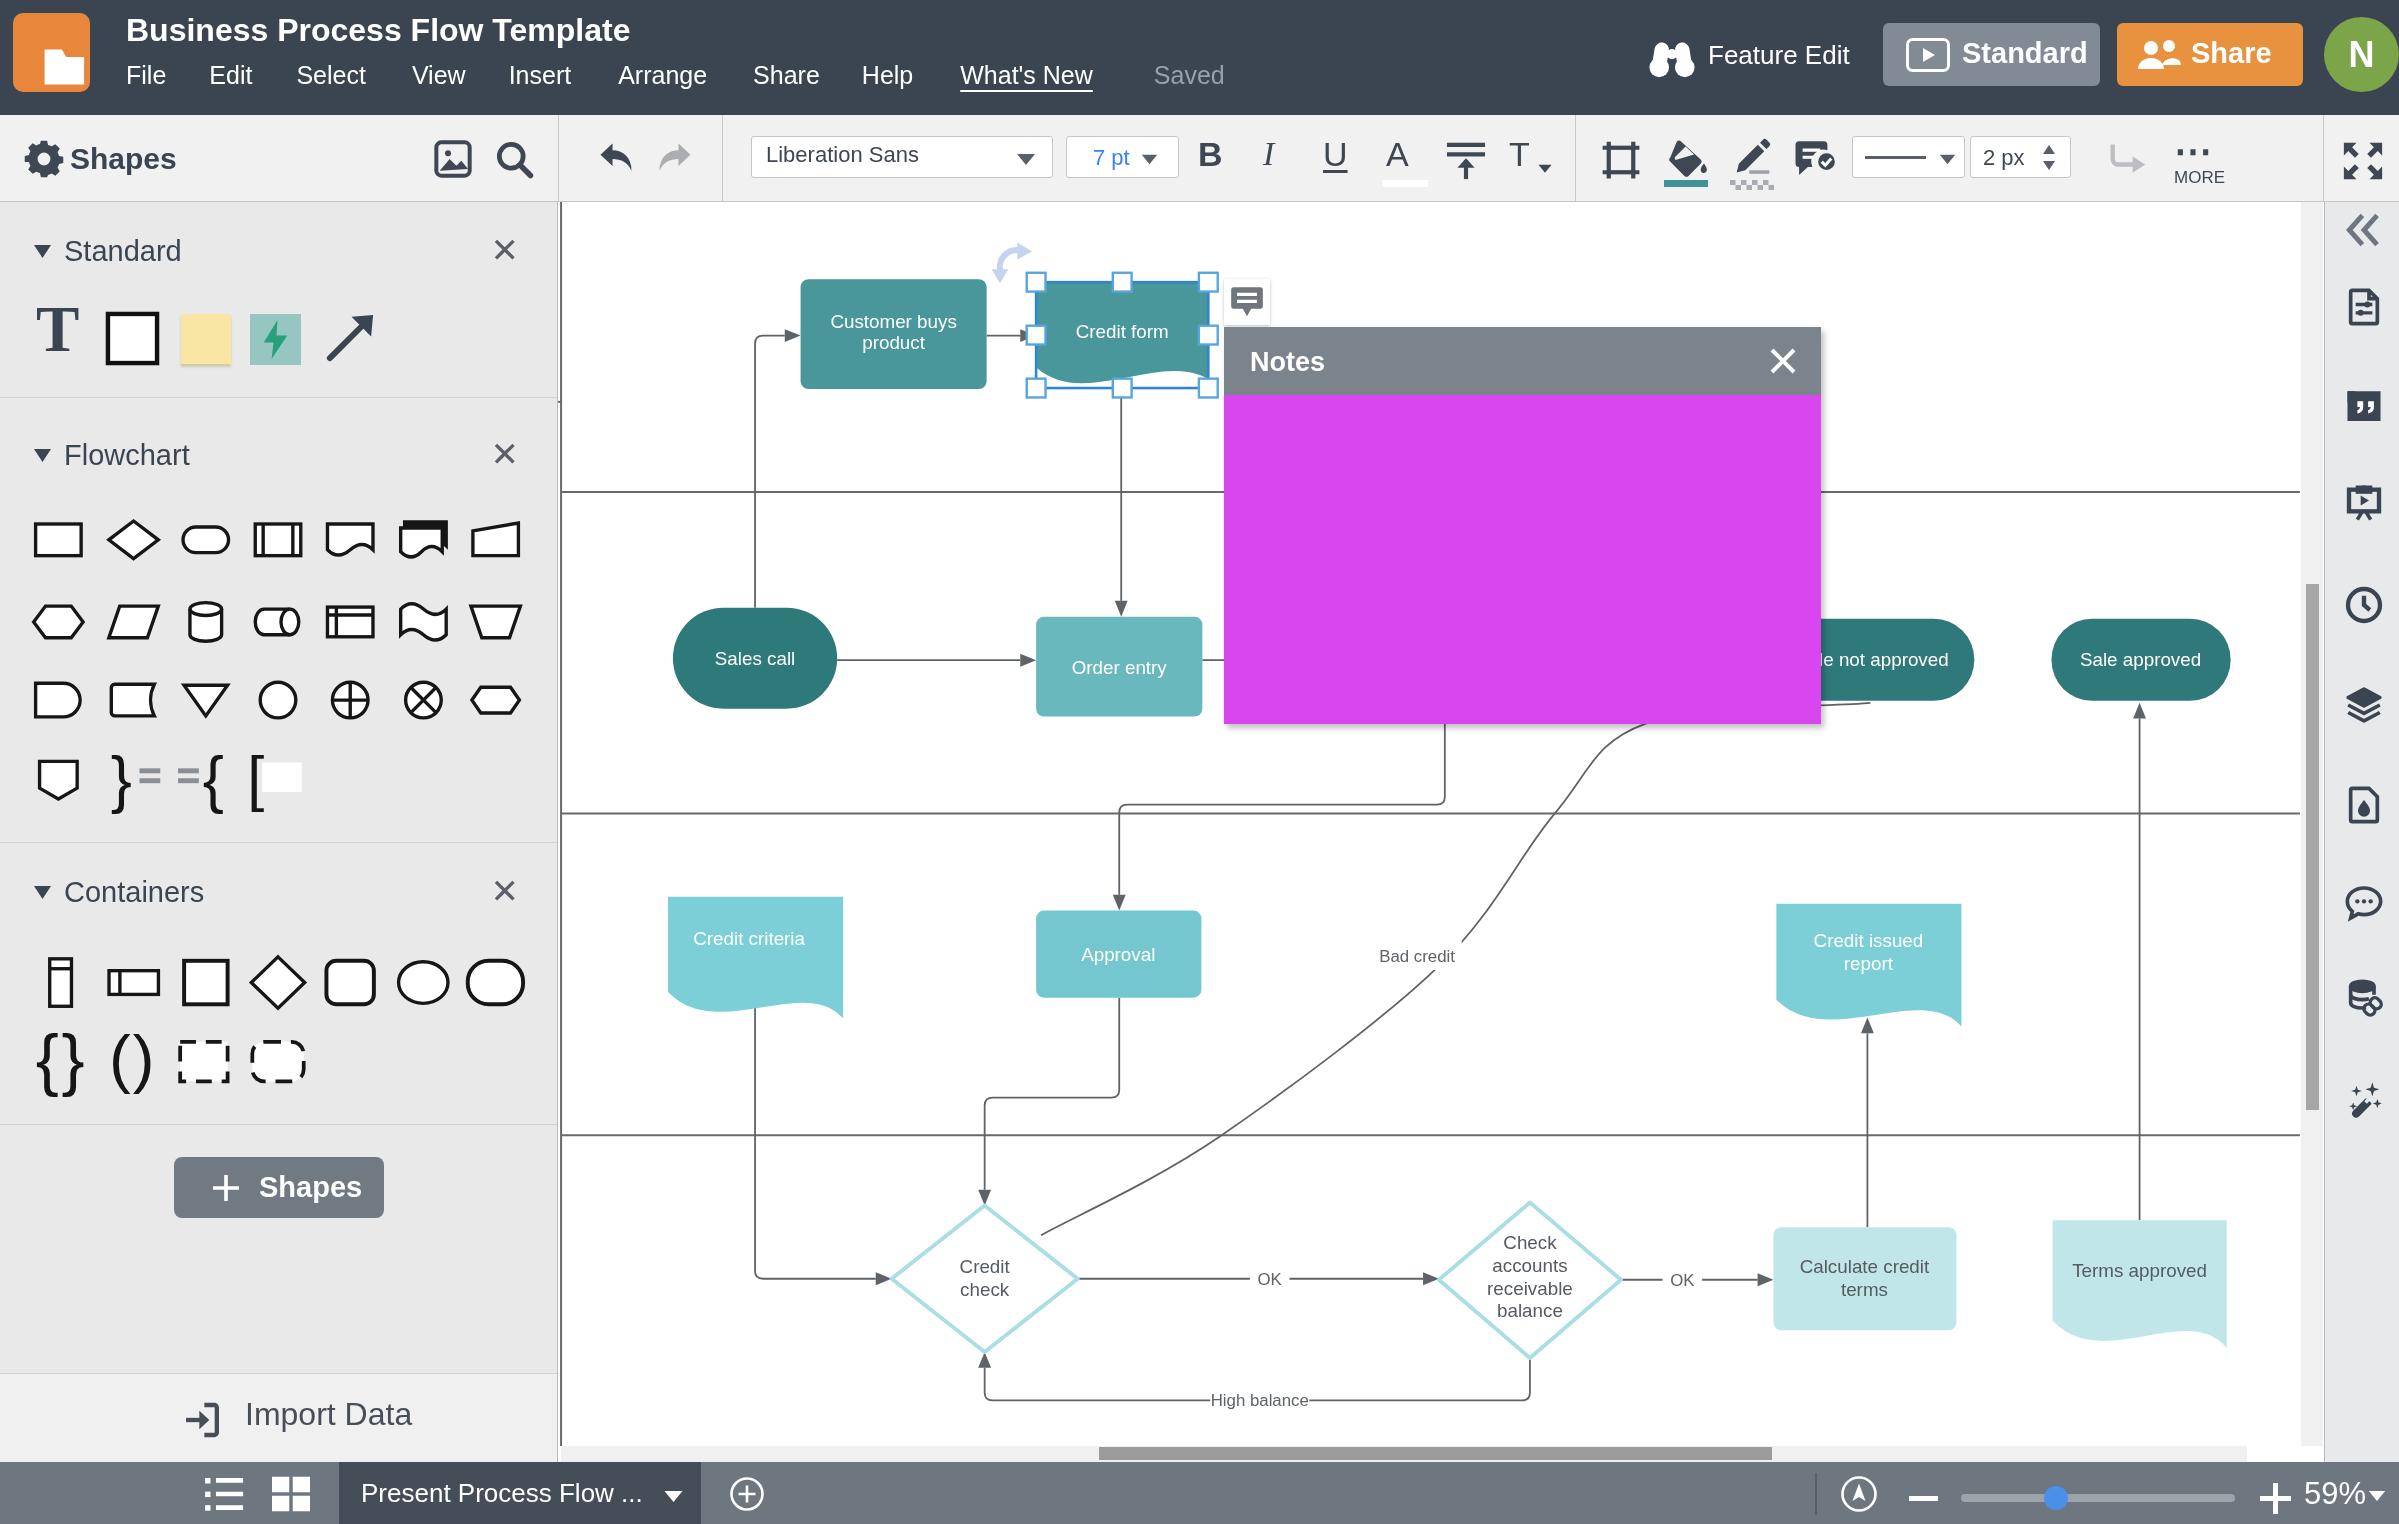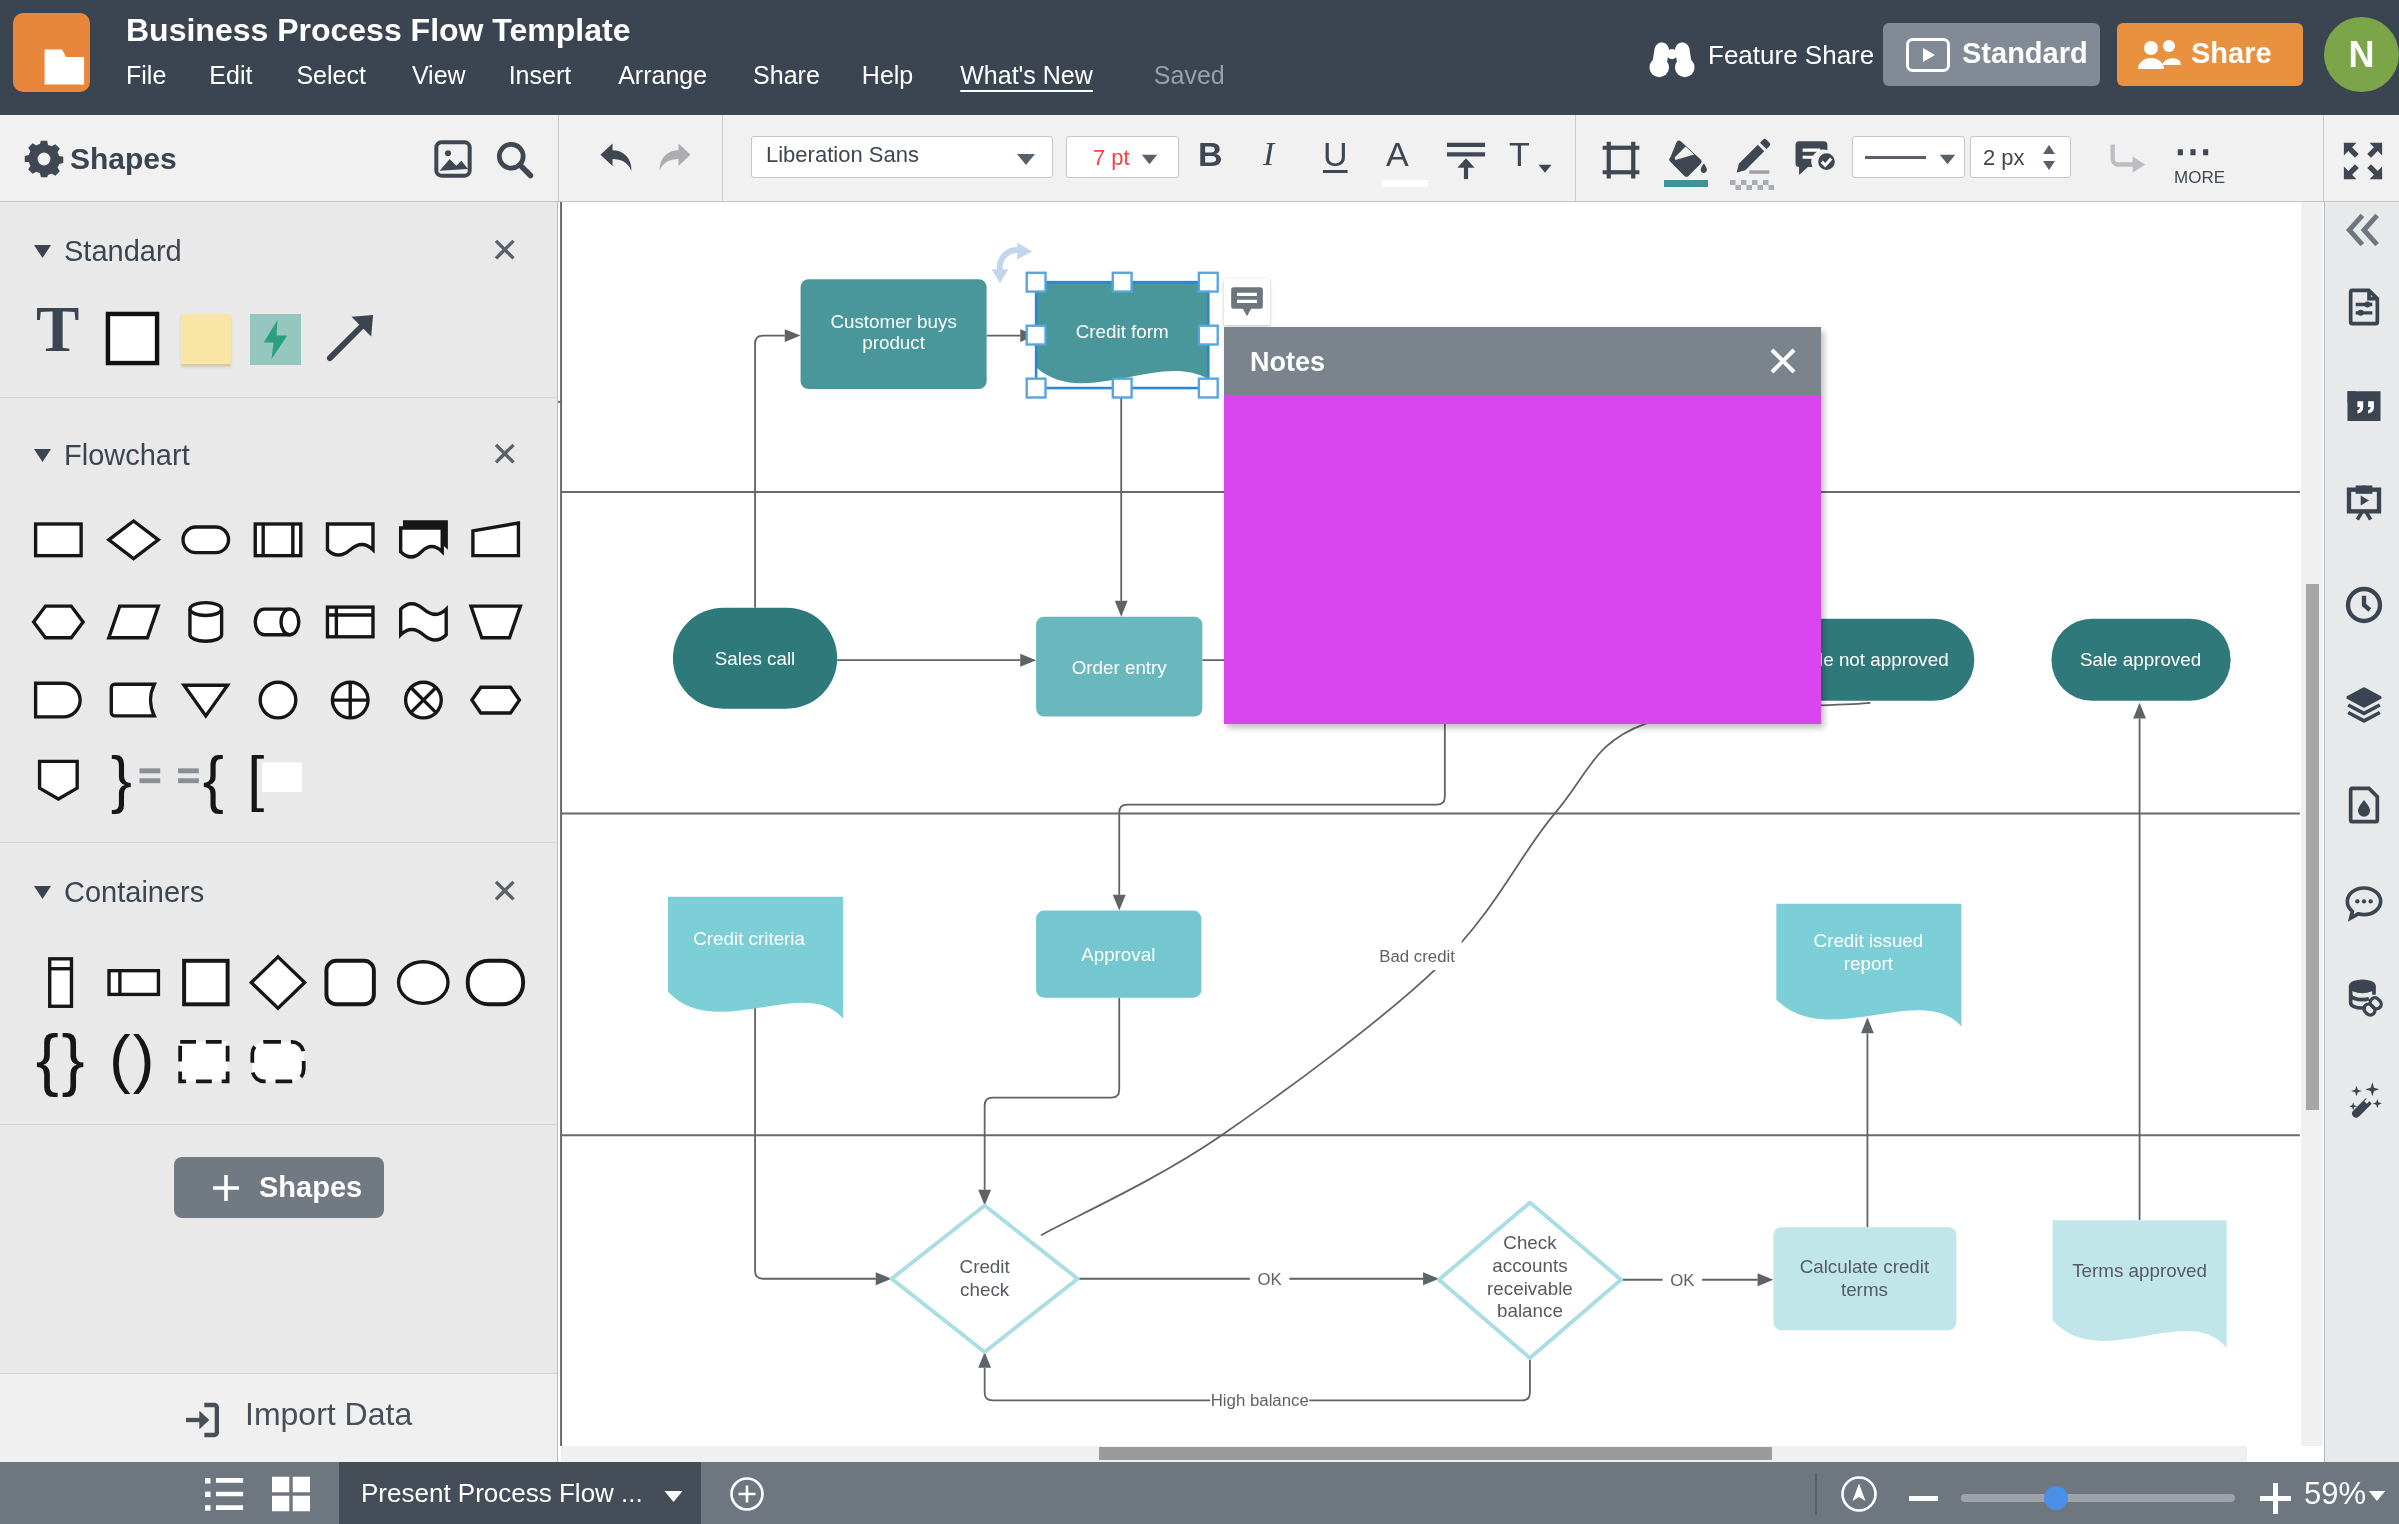--- a/index.html
+++ b/index.html
@@ -61,21 +61,21 @@
     </div>
     <div class="abs" style="left:1647px;top:38px;">
       <svg width="50" height="40" viewBox="0 0 44 36" fill="#fff">
           <rect x="5.5" y="4" width="13" height="23" rx="6.5" transform="rotate(9 12 15.5)"></rect>
           <rect x="25.5" y="4" width="13" height="23" rx="6.5" transform="rotate(-9 32 15.5)"></rect>
           <circle cx="10.5" cy="26.5" r="8.8"></circle>
           <circle cx="33.5" cy="26.5" r="8.8"></circle>
           <circle cx="22" cy="14.5" r="4.6"></circle>
         </svg>
     </div>
-    <div class="abs white" style="left:1708px;top:40px;font-size:26px;">Feature Share</div>
+    <div class="abs white" style="left:1708px;top:40px;font-size:26px;">Feature Edit</div>
     <div class="abs" style="left:1883px;top:23px;width:217px;height:63px;background:#828A95;border-radius:6px;">
       <svg class="abs" style="left:23px;top:15px" width="44" height="34" viewBox="0 0 44 34">
           <rect x="1.5" y="1.5" width="41" height="31" rx="5" fill="none" stroke="#fff" stroke-width="3"></rect>
           <path d="M17 10 L29 17 L17 24 z" fill="#fff"></path>
         </svg>
       <span class="abs white" style="left:79px;top:14px;font-size:29px;font-weight:bold;">Standard</span>
     </div>
     <div class="abs" style="left:2117px;top:23px;width:186px;height:63px;background:#E8923F;border-radius:6px;">
       <svg class="abs" style="left:19px;top:16px" width="46" height="32" viewBox="0 0 46 32" fill="#fff">
           <circle cx="15" cy="9" r="7"></circle>
@@ -109,21 +109,21 @@
         <path d="M14 2 L21 8.5 L14 15 V11 C9 11 5 13 3 18 C3 10 8 6 14 6 z" fill="#ABADB1"></path>
       </svg>
     <div class="tb-divider" style="left:722px"></div>
     <div class="tb-box" style="left:751px;width:302px;">
       <span class="abs" style="left:14px;top:5px;font-size:22px;color:#3E4752;">Liberation Sans</span>
       <svg class="abs" style="left:263px;top:15px" width="22" height="14" viewBox="0 0 22 14">
           <path d="M2 2 h18 l-9 11 z" fill="#5A6069"></path>
         </svg>
     </div>
     <div class="tb-box" style="left:1066px;width:113px;">
-      <span class="abs" style="left:26px;top:8px;font-size:22px;color:#ef4444;">7 pt</span>
+      <span class="abs" style="left:26px;top:8px;font-size:22px;color:#3b82f6;">7 pt</span>
       <svg class="abs" style="left:73px;top:16px" width="19" height="12" viewBox="0 0 22 14">
           <path d="M2 2 h18 l-9 11 z" fill="#5A6069"></path>
         </svg>
     </div>
     <div class="abs" style="left:1198px;top:20px;font-size:34px;font-weight:bold;color:#3E4752;">B</div>
     <div class="abs" style="left:1263px;top:20px;font-size:34px;font-style:italic;font-family:'Liberation Serif',serif;color:#3E4752;">I</div>
     <div class="abs" style="left:1323px;top:20px;font-size:34px;text-decoration:underline;text-underline-offset:4px;color:#3E4752;">U</div>
     <div class="abs" style="left:1386px;top:20px;font-size:34px;color:#3E4752;">A</div>
     <div class="abs" style="left:1382px;top:65px;width:46px;height:7px;background:#fff;"></div>
     <svg class="abs" style="left:1443px;top:26px" width="46" height="40" viewBox="0 0 24 21">

